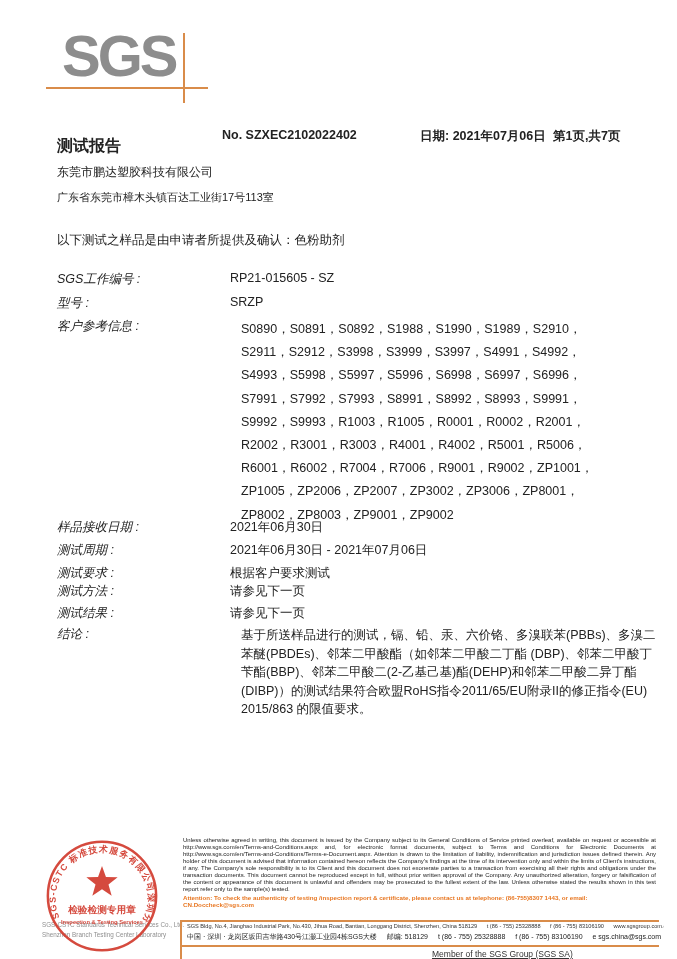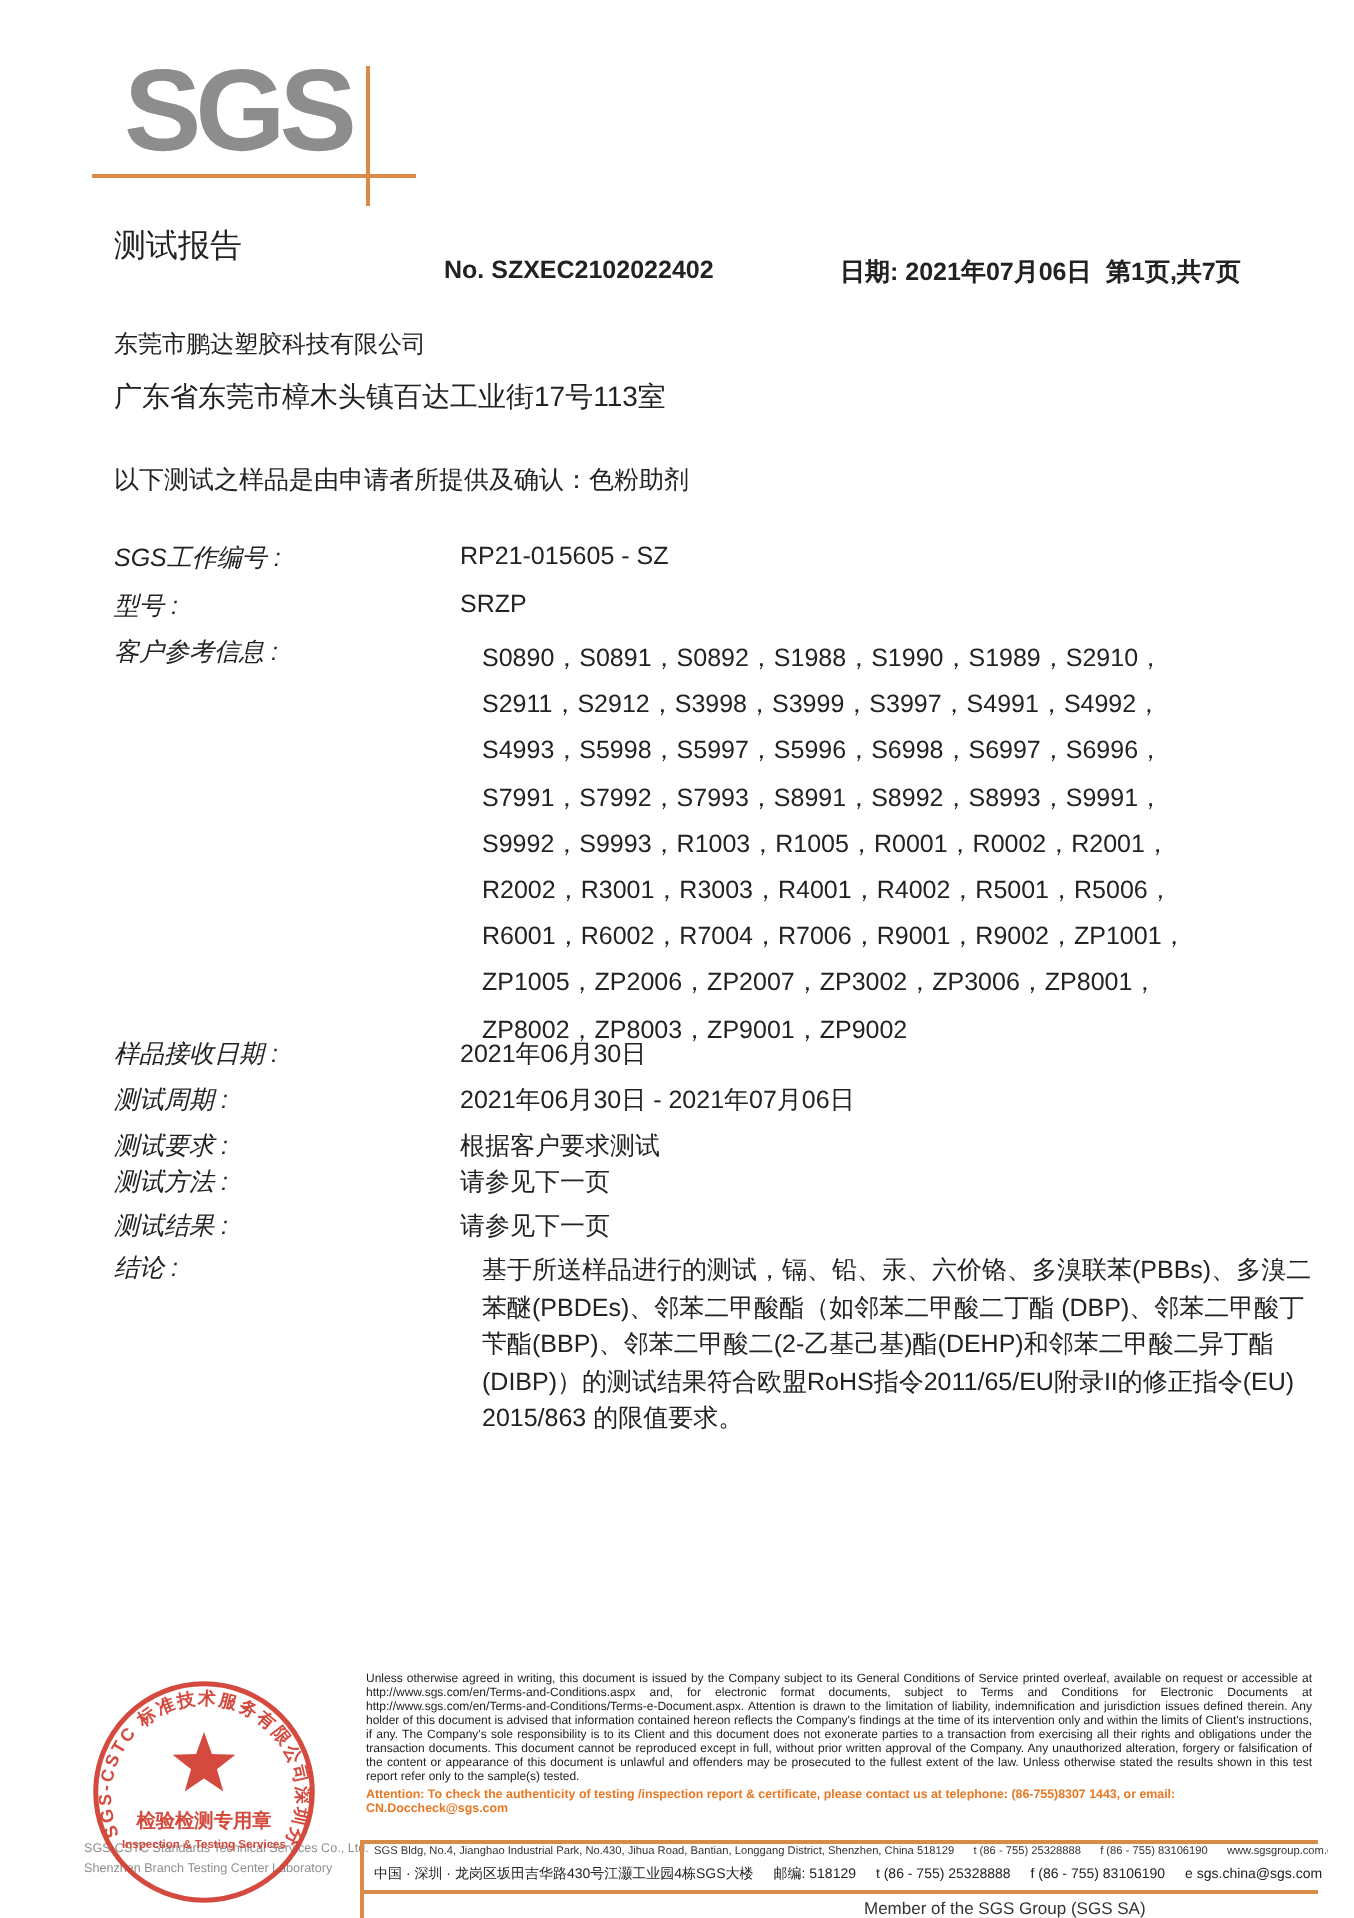--- a/index.html
+++ b/index.html
@@ -8,27 +8,27 @@
     font-family:"Liberation Sans","DejaVu Sans",sans-serif;color:#2b2b2b;
   }
   
   .logo-text{
     position:absolute;left:62px;top:26px;font-size:58px;font-weight:bold;
     letter-spacing:-3px;color:#8d8d8d;line-height:60px;
   }
   .logo-hline{position:absolute;left:46px;top:87px;width:162px;height:2px;background:#d98c4a;}
   .logo-vline{position:absolute;left:183px;top:33px;width:2px;height:70px;background:#d98c4a;}
   
-  .doc-title{position:absolute;left:57px;top:113px;font-size:16px;font-weight:normal;color:#222;}
+  .doc-title{position:absolute;left:57px;top:136px;font-size:16px;font-weight:bold;color:#222;}
   .report-no{position:absolute;left:222px;top:128px;font-size:12.5px;font-weight:bold;color:#222;}
   .report-date{position:absolute;left:420px;top:128px;font-size:12.5px;font-weight:bold;color:#222;}
   .report-page{position:absolute;left:553px;top:128px;font-size:12.5px;font-weight:bold;color:#222;}
   
   .applicant-name{position:absolute;left:57px;top:164px;font-size:12px;color:#222;}
-  .applicant-address{position:absolute;left:57px;top:190px;font-size:14px;color:#222;}
+  .applicant-address{position:absolute;left:57px;top:190px;font-size:11px;color:#222;}
   .intro-line{position:absolute;left:57px;top:232px;font-size:12.5px;color:#222;}
   
   .row{position:absolute;left:57px;width:600px;font-size:12.5px;color:#222;}
   .row .lbl{position:absolute;left:0;top:0;white-space:nowrap;font-style:italic;}
   .row .val{position:absolute;left:173px;top:0;white-space:nowrap;text-align:right;}
   .row .val-block{position:absolute;left:184px;top:0;width:422px;white-space:normal;line-height:18.6px;}
   .ref-line{line-height:23.2px;white-space:nowrap;}
   
   .stamp-company{position:absolute;left:42px;top:920px;font-size:6.3px;line-height:9.5px;color:#8f8f8f;width:150px;}
   .stamp-svg{position:absolute;left:44px;top:838px;width:116px;height:116px;opacity:.92;}
@@ -44,21 +44,21 @@
   .addr-hline-top{position:absolute;left:180px;top:920px;width:479px;height:2px;background:#d98c4a;}
   .addr-vline{position:absolute;left:180px;top:920px;width:2px;height:39px;background:#d98c4a;}
   .addr-line-en{
     position:absolute;left:187px;top:923px;width:470px;font-size:5.6px;color:#333;white-space:nowrap;
   }
   .addr-line-cn{
     position:absolute;left:187px;top:932px;width:470px;font-size:7px;color:#222;white-space:nowrap;
   }
   .addr-sep{display:inline-block;margin:0 4px;}
   .addr-hline-bottom{position:absolute;left:180px;top:945px;width:479px;height:2px;background:#d98c4a;}
-  .member-line{position:absolute;left:432px;top:949px;font-size:8.5px;color:#333;}
+  .member-line{position:absolute;left:432px;top:949px;font-size:8.5px;color:#333;text-decoration:underline;}
 </style>
 </head>
 <body>
 
 <div class="page">
 
   <div class="logo-text">SGS</div>
   <div class="logo-hline"></div>
   <div class="logo-vline"></div>
 

